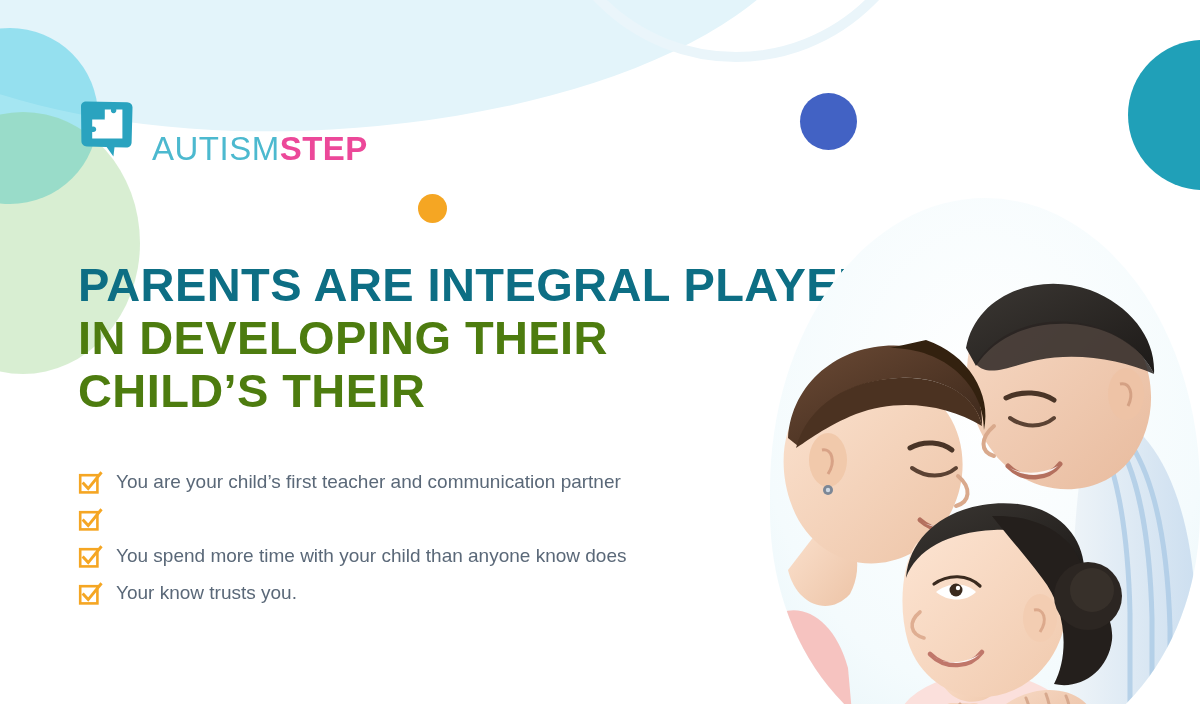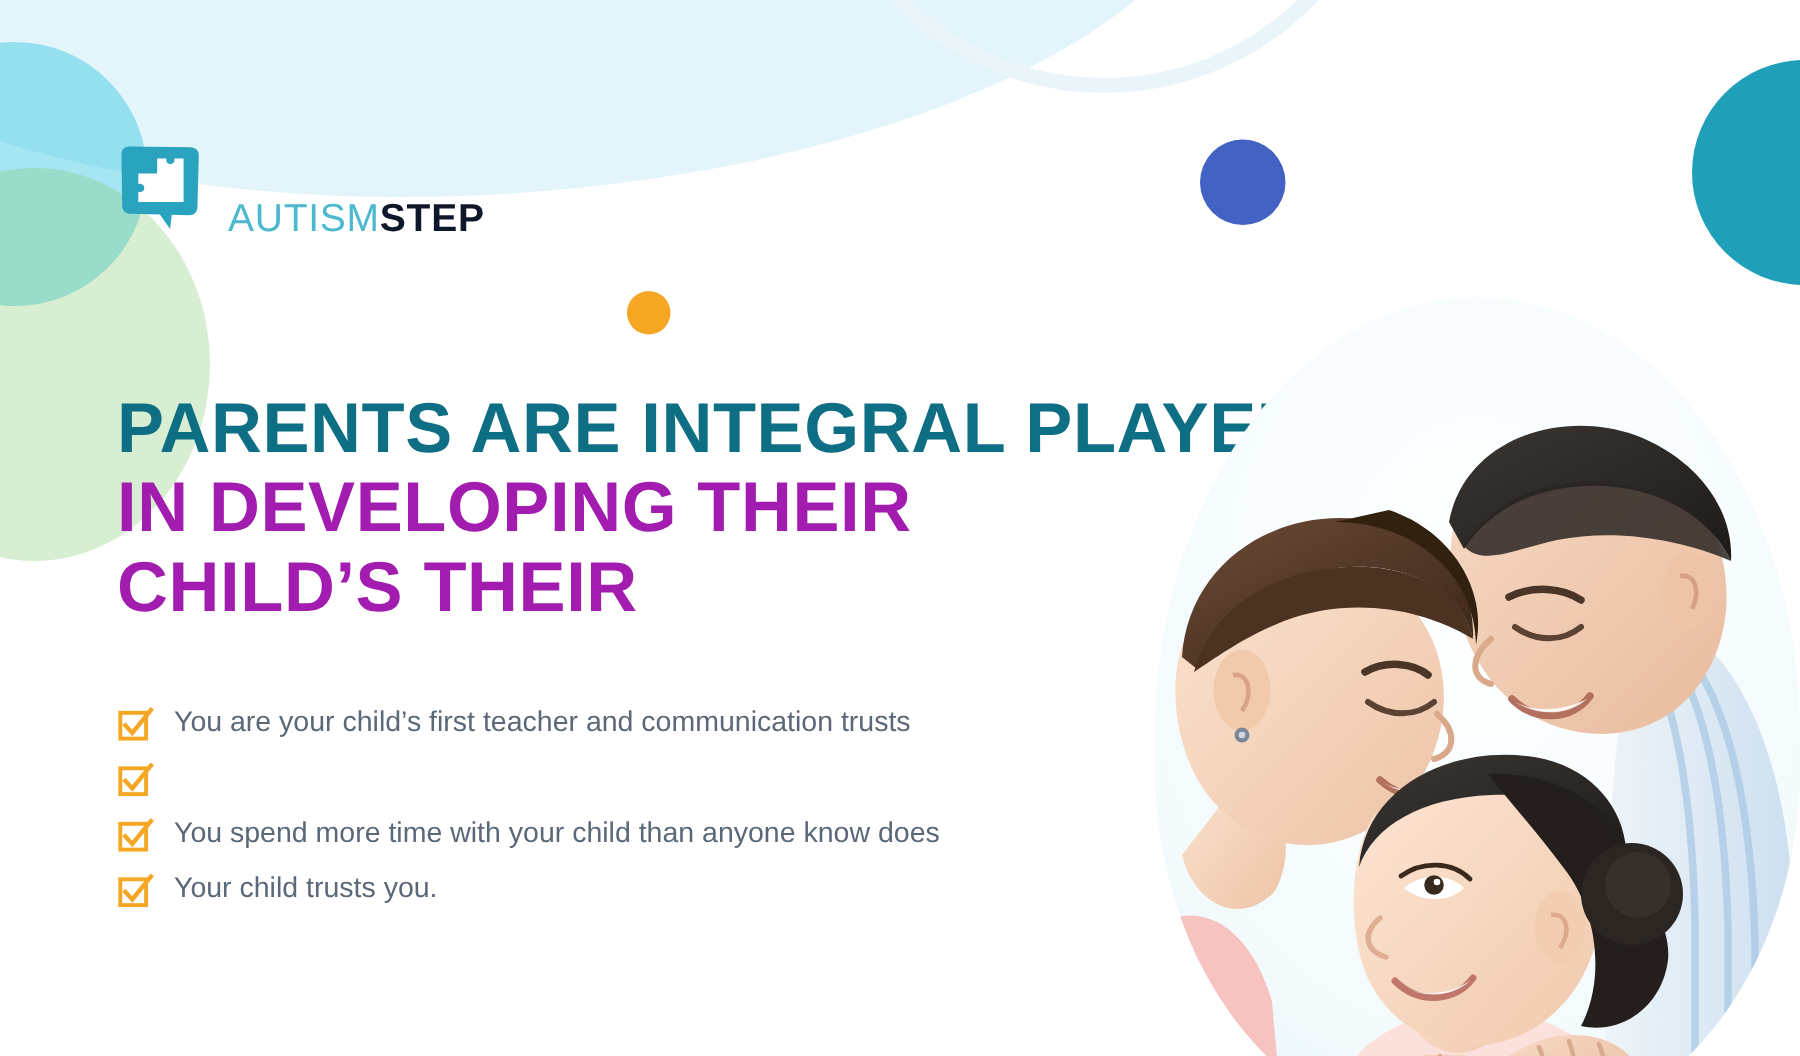--- a/index.html
+++ b/index.html
@@ -80,49 +80,49 @@
     align-items:center;
     gap:16px;
   }
   .logo-mark{
     width:58px;height:58px;
     position:relative;
     flex:0 0 auto;
   }
   .logo-mark svg{display:block;width:100%;height:100%;overflow:visible;}
   .wordmark{
-    font-size:26px;
+    font-size:33px;
     letter-spacing:.5px;
     line-height:1;
     white-space:nowrap;
     color:#27a9c4;
     display:flex;
     align-items:center;
     margin-top:40px;
   }
   .wm-light{font-weight:300;color:#4cb9cf;}
-  .wm-bold{font-weight:700;color:#0f172a;}
+  .wm-bold{font-weight:700;color:#ec4899;}
 
   
   .headline{
     position:absolute;
     left:78px; top:258px;
     width:740px;
   }
   .headline .hl{
     display:block;
     font-size:47px;
     font-weight:700;
     line-height:53px;
     letter-spacing:.4px;
     margin:0;
     white-space:nowrap;
   }
   .hl-teal{color:#0d6e84;}
-  .hl-navy{color:#a21caf;}
+  .hl-navy{color:#4d7c0f;}
 
   
   .bullets{
     position:absolute;
     left:78px; top:464px;
     width:660px;
     margin:0;padding:0;
     list-style:none;
   }
   .bullets li{
@@ -201,21 +201,21 @@
   </div>
 
   <ul class="bullets">
     <li>
       <span class="check-icon">
         <svg width="24" height="24" viewBox="0 0 24 24" xmlns="http://www.w3.org/2000/svg" aria-hidden="true">
           <rect x="2.2" y="4.2" width="17.2" height="17.2" fill="none" stroke="#f5a623" stroke-width="2.6"></rect>
           <path d="M5.6 12.6 L10.2 17.6 L22.6 2.4" fill="none" stroke="#f5a623" stroke-width="2.9" stroke-linecap="square"></path>
         </svg>
       </span>
-      <span class="bullet-text">You are your child’s first teacher and communication trusts</span>
+      <span class="bullet-text">You are your child’s first teacher and communication partner</span>
     </li>
     <li>
       <span class="check-icon">
         <svg width="24" height="24" viewBox="0 0 24 24" xmlns="http://www.w3.org/2000/svg" aria-hidden="true">
           <rect x="2.2" y="4.2" width="17.2" height="17.2" fill="none" stroke="#f5a623" stroke-width="2.6"></rect>
           <path d="M5.6 12.6 L10.2 17.6 L22.6 2.4" fill="none" stroke="#f5a623" stroke-width="2.9" stroke-linecap="square"></path>
         </svg>
       </span>
     </li>
     <li>
@@ -227,21 +227,21 @@
       </span>
       <span class="bullet-text">You spend more time with your child than anyone know does</span>
     </li>
     <li>
       <span class="check-icon">
         <svg width="24" height="24" viewBox="0 0 24 24" xmlns="http://www.w3.org/2000/svg" aria-hidden="true">
           <rect x="2.2" y="4.2" width="17.2" height="17.2" fill="none" stroke="#f5a623" stroke-width="2.6"></rect>
           <path d="M5.6 12.6 L10.2 17.6 L22.6 2.4" fill="none" stroke="#f5a623" stroke-width="2.9" stroke-linecap="square"></path>
         </svg>
       </span>
-      <span class="bullet-text">Your child trusts you.</span>
+      <span class="bullet-text">Your know trusts you.</span>
     </li>
   </ul>
 
   <div class="photo">
     <div class="photo-mask">
       <svg viewBox="0 0 430 560" xmlns="http://www.w3.org/2000/svg" aria-hidden="true">
         <defs>
           <radialGradient id="bgGlow" cx="50%" cy="35%" r="75%">
             <stop offset="0%" stop-color="#ffffff"></stop>
             <stop offset="70%" stop-color="#f4fbfd"></stop>

